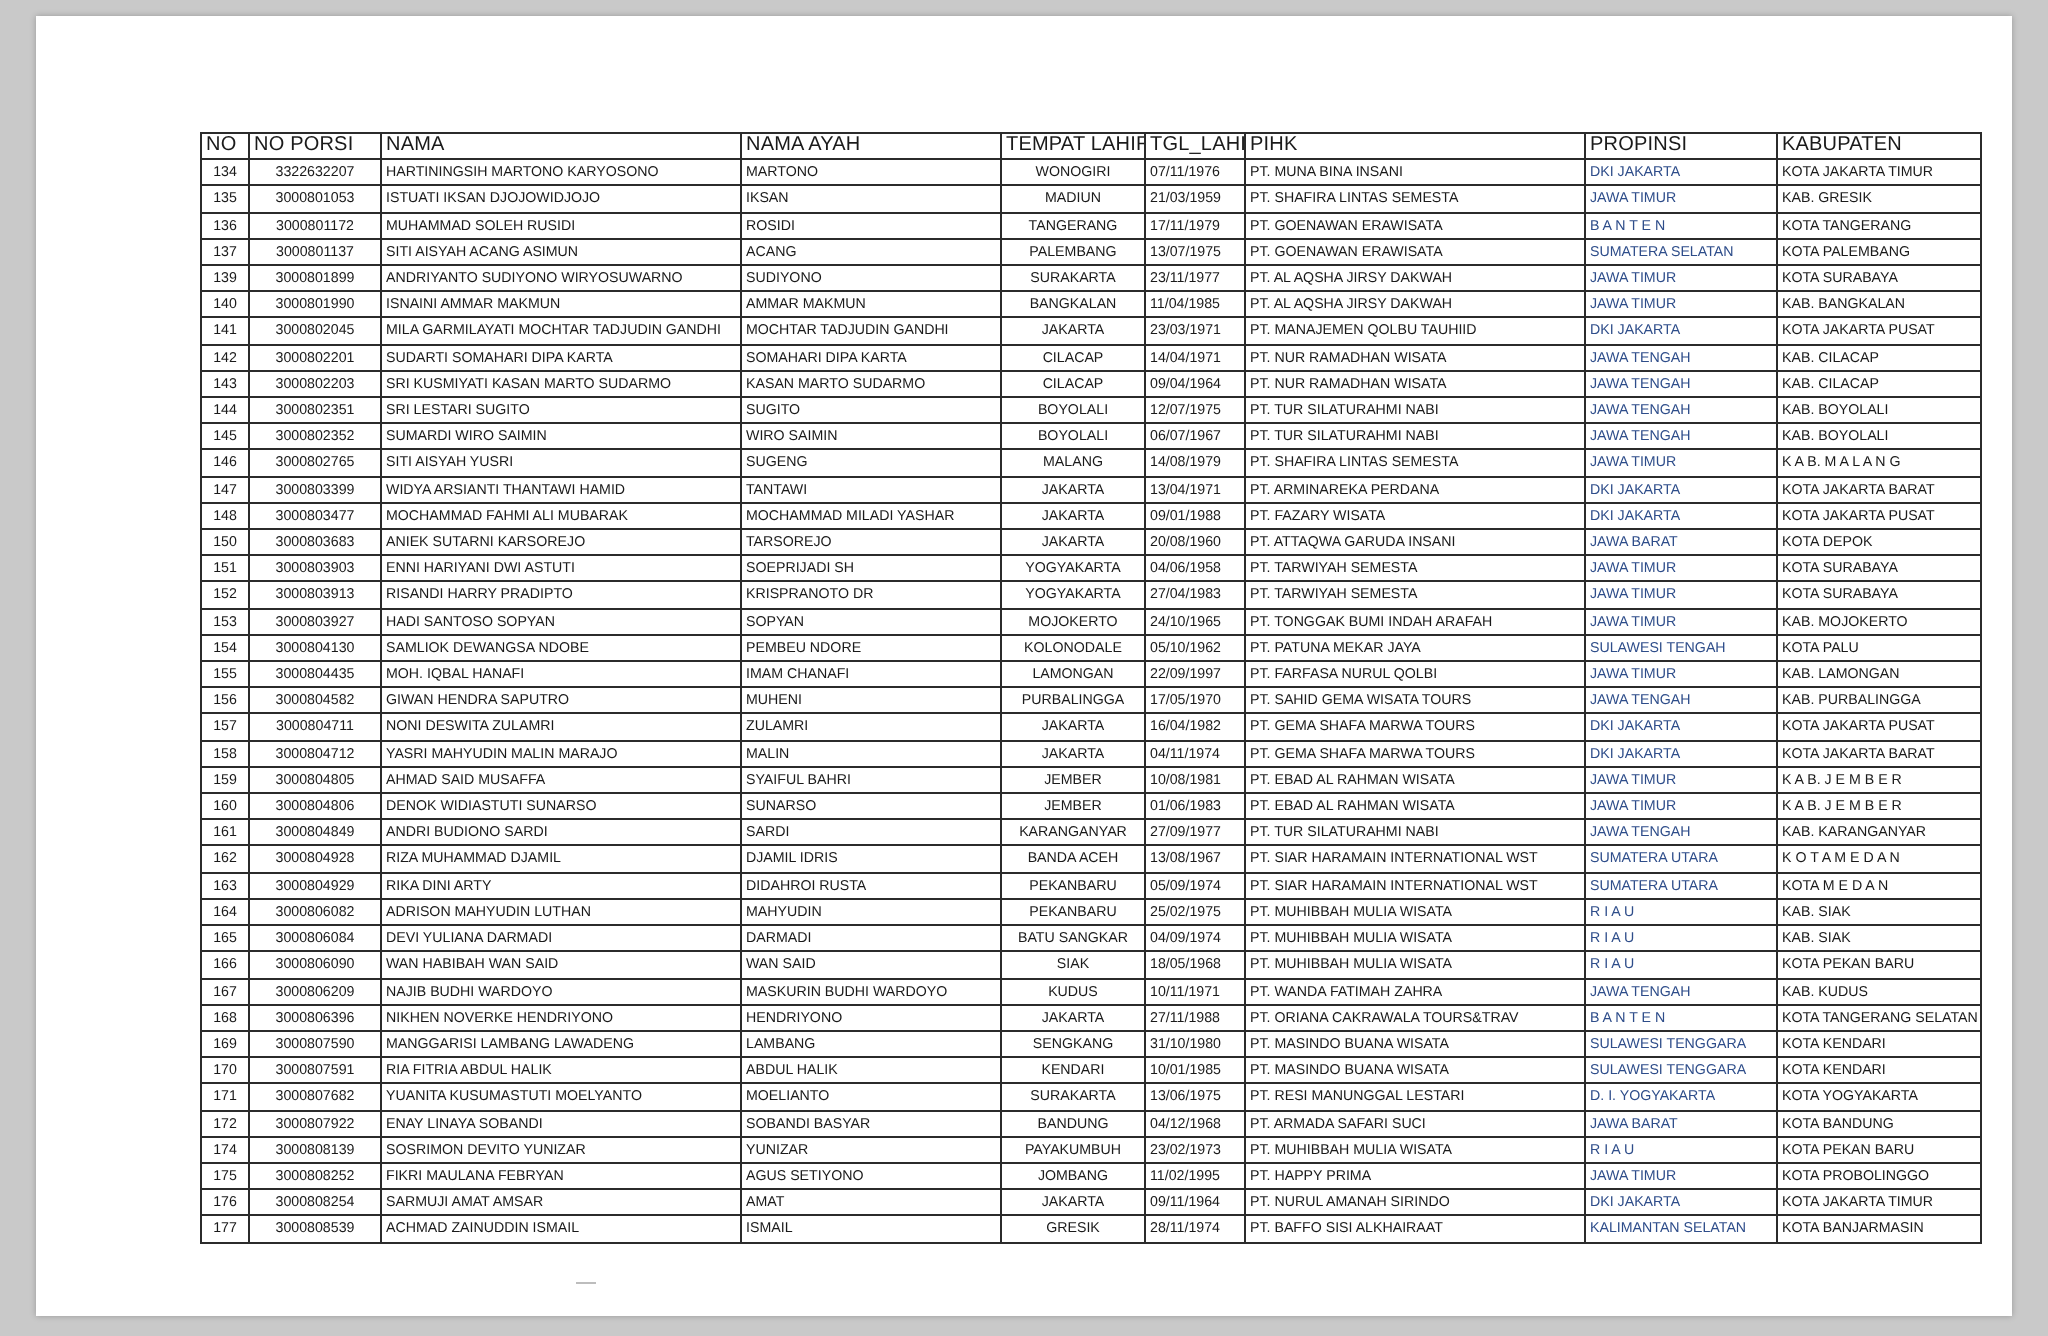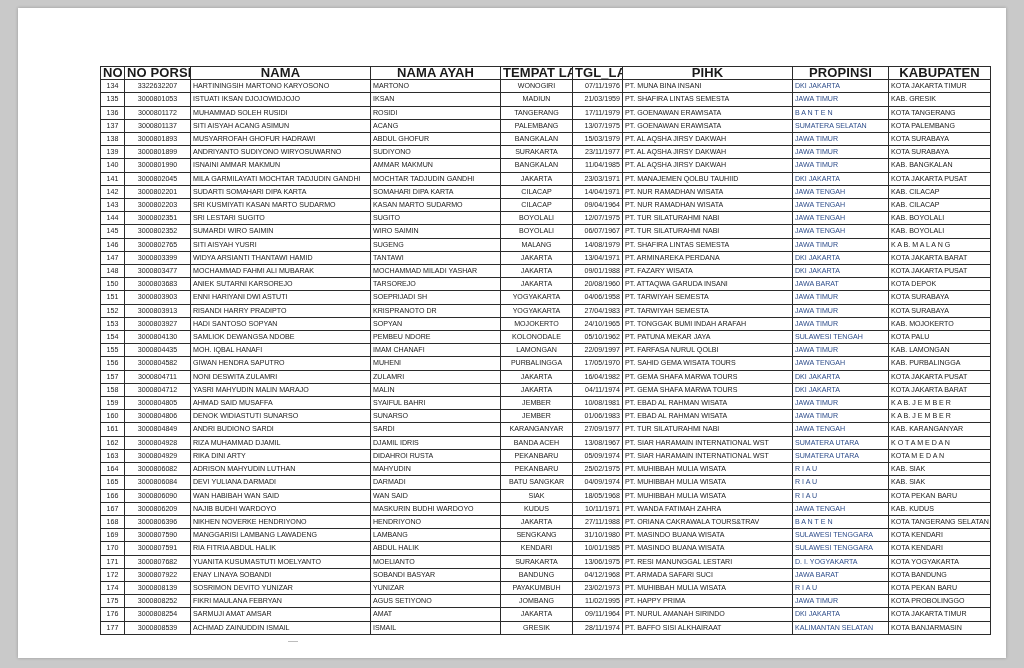--- a/index.html
+++ b/index.html
@@ -35,29 +35,29 @@
   }
   table.reg th, table.reg td {
     border: 1px solid #2b2b2b;
     padding: 0 2px;
     height: 12.2px;
     line-height: 12.2px;
     overflow: hidden;
     white-space: nowrap;
   }
   table.reg th {
-    font-weight: bold;
-    text-align: center;
-    font-size: 13px;
+    font-weight: normal;
+    text-align: left;
+    font-size: 10px;
     letter-spacing: 0.1px;
   }
   td.no, td.porsi { text-align: center; }
   td.nama, td.ayah, td.pihak { text-align: left; }
   td.lahir { text-align: center; }
-  td.tgl { text-align: right; }
+  td.tgl { text-align: left; }
   td.prop, td.kab { text-align: left; }
   .c-no { width: 24px; }
   .c-porsi { width: 66px; }
   .c-nama { width: 180px; }
   .c-ayah { width: 130px; }
   .c-lahir { width: 72px; }
   .c-tgl { width: 50px; }
   .c-pihak { width: 170px; }
   .c-prop { width: 96px; }
   .c-kab { width: 102px; }
@@ -133,31 +133,20 @@
             <td class="porsi">3000801137</td>
             <td class="nama">SITI AISYAH ACANG ASIMUN</td>
             <td class="ayah">ACANG</td>
             <td class="lahir">PALEMBANG</td>
             <td class="tgl">13/07/1975</td>
             <td class="pihak">PT. GOENAWAN ERAWISATA</td>
             <td class="prop blue">SUMATERA SELATAN</td>
             <td class="kab">KOTA PALEMBANG</td>
           </tr>
           <tr>
-            <td class="no">138</td>
-            <td class="porsi">3000801893</td>
-            <td class="nama">MUSYARROFAH GHOFUR HADRAWI</td>
-            <td class="ayah">ABDUL GHOFUR</td>
-            <td class="lahir">BANGKALAN</td>
-            <td class="tgl">15/03/1979</td>
-            <td class="pihak">PT. AL AQSHA JIRSY DAKWAH</td>
-            <td class="prop blue">JAWA TIMUR</td>
-            <td class="kab">KOTA SURABAYA</td>
-          </tr>
-          <tr>
             <td class="no">139</td>
             <td class="porsi">3000801899</td>
             <td class="nama">ANDRIYANTO SUDIYONO WIRYOSUWARNO</td>
             <td class="ayah">SUDIYONO</td>
             <td class="lahir">SURAKARTA</td>
             <td class="tgl">23/11/1977</td>
             <td class="pihak">PT. AL AQSHA JIRSY DAKWAH</td>
             <td class="prop blue">JAWA TIMUR</td>
             <td class="kab">KOTA SURABAYA</td>
           </tr>

